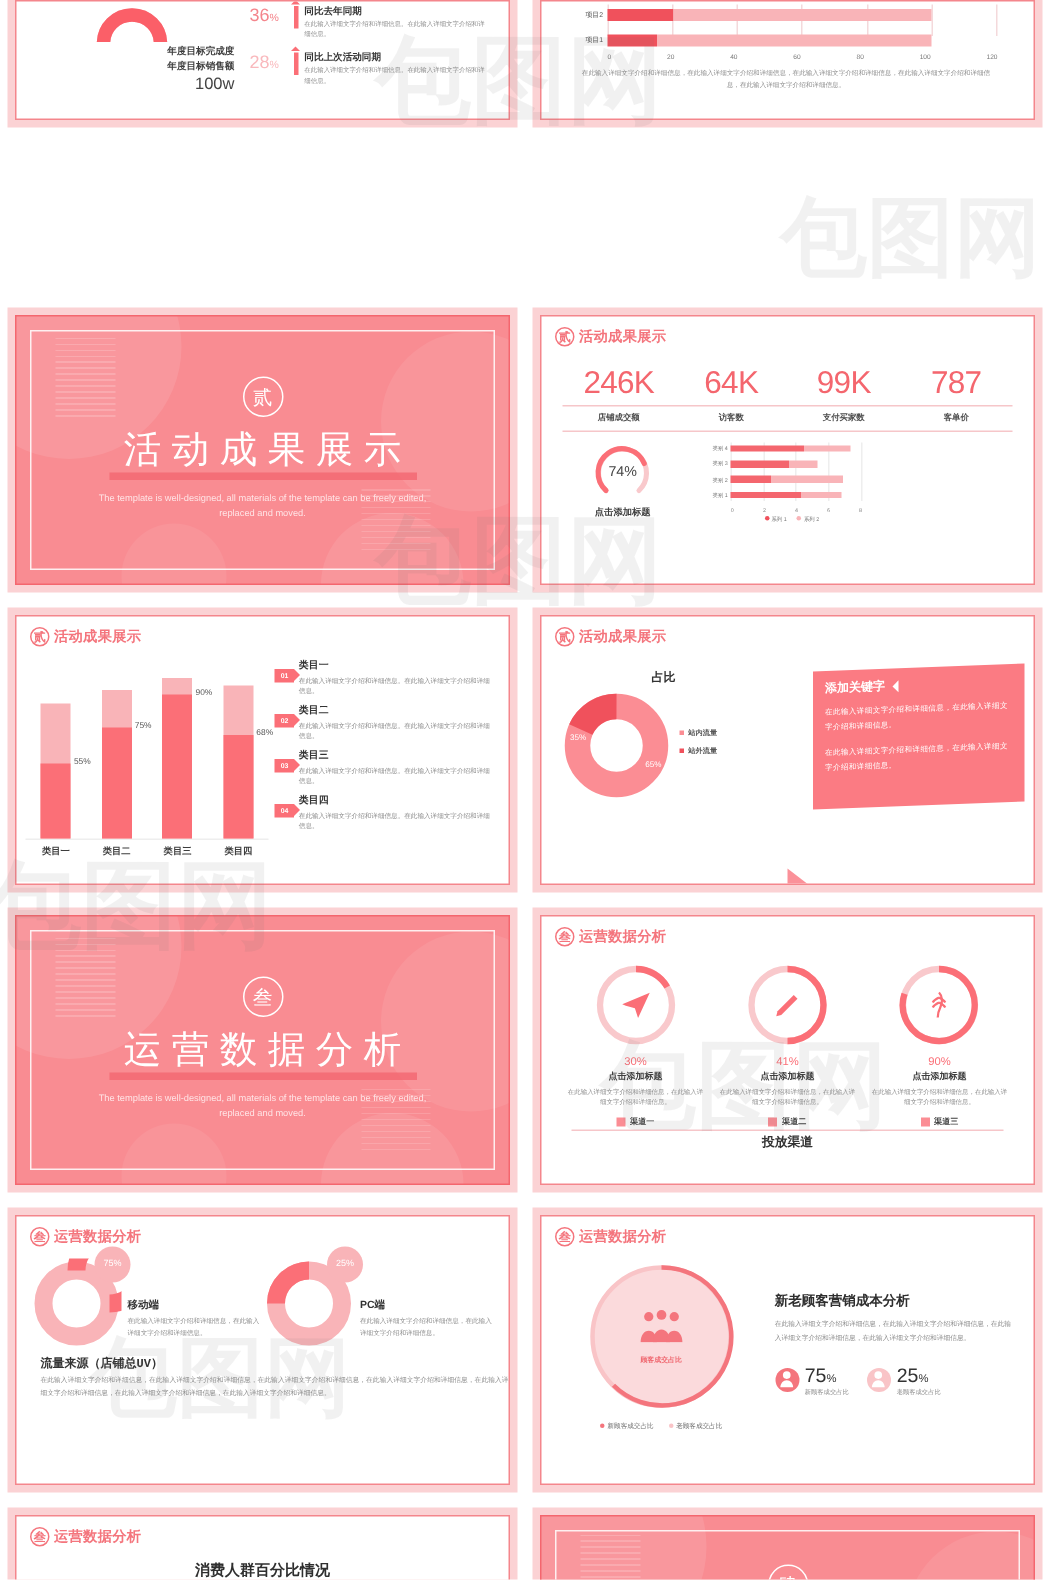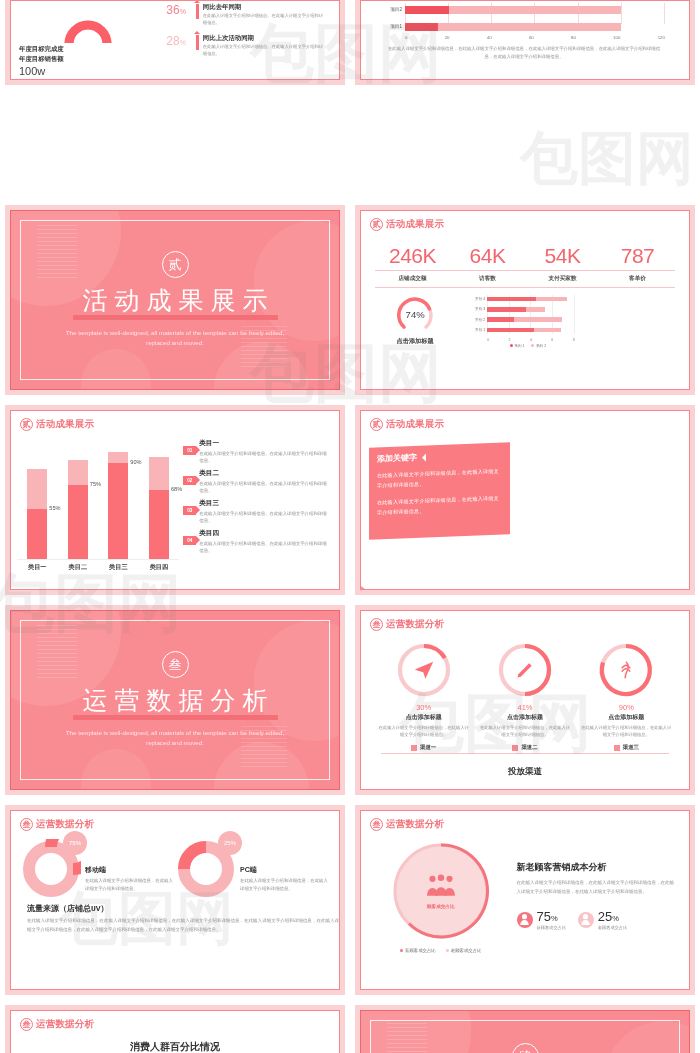--- a/index.html
+++ b/index.html
@@ -143,21 +143,21 @@
   
   .ch-wrap { display:flex; padding:10px 12px 0; }
   .ch { flex:1; text-align:center; padding:0 4px;}
   .ring { width:58px; height:58px; margin:0 auto; position:relative; }
   .ring .glyph { position:absolute; inset:0; display:flex; align-items:center; justify-content:center; color:#fb6f77; }
   .ch .pc { font-size:7.5px; color:#fb6f77; margin-top:4px; }
   .ch .tt { font-size:6px; font-weight:bold; color:#3d3d3d; margin-top:1px;}
   .ch .dd { font-size:4.3px; color:#8d8d8d; line-height:1.7; margin-top:1.5px;}
   .ch .lg { display:flex; gap:3px; align-items:center; justify-content:center; font-size:5.4px; font-weight:bold; color:#3d3d3d; margin-top:6px;}
   .ch .lg i { width:6px; height:6px; background:#fb8d94; display:inline-block;}
-  .ch-foot { margin:2px 20px 0; border-top:1px solid #f6c6c9; text-align:center; padding-top:12px;
+  .ch-foot { margin:2px 20px 0; border-top:1px solid #f6c6c9; text-align:center; padding-top:2px;
              font-size:8.5px; font-weight:bold; color:#333;}
 
   
   .ts-wrap { display:flex; padding:8px 8px 0 10px; }
   .ts-half { flex:1; display:flex; align-items:flex-start; gap:4px; position:relative;}
   .ts-donut { width:60px; height:60px; position:relative; flex:none;}
   .ts-bub { position:absolute; right:-6px; top:-8px; width:24px; height:24px; border-radius:50%;
             display:flex; align-items:center; justify-content:center; font-size:6px; color:#fff;}
   .ts-txt { padding-top:26px; }
   .ts-txt .t { font-size:7px; font-weight:bold; color:#333; margin-bottom:2px;}
@@ -195,21 +195,21 @@
 </head>
 <body>
 
 <div id="sheet">
 
   <div class="clip-top">
     <div class="slide">
       <div class="frame">
           <div class="frame-inner">
         <div style="display:flex;height:100%;padding:0 8px;">
-          <div style="width:44%;text-align:left;padding-top:18px;">
+          <div style="width:44%;text-align:right;padding-top:3px;">
             <div style="width:50px;height:24px;margin:0 auto;overflow:hidden;">
               <svg width="50" height="50" viewBox="0 0 50 50">
                 <circle cx="25" cy="25" r="19" fill="none" stroke="#f9b4b8" stroke-width="9"></circle>
                 <path d="M25 6 a19 19 0 0 1 0 38 a19 19 0 0 1 0 -38" fill="none" stroke="#fb5f68" stroke-width="9"></path>
                 <circle cx="25" cy="25" r="11" fill="#fff"></circle>
               </svg>
             </div>
             <div style="font-size:6.4px;font-weight:bold;color:#3d3d3d;margin-top:2px;">年度目标完成度</div>
             <div style="font-size:6.4px;font-weight:bold;color:#3d3d3d;margin-top:1px;">年度目标销售额</div>
             <div style="font-size:11px;color:#444;margin-top:1px;">100w</div>
@@ -321,21 +321,21 @@
         </div>
         <div class="kpi-div" style="border:0;"></div>
         <div class="kpi-row">
           <div class="kpi">
             <div class="kpi-val">246K</div>
           </div>
           <div class="kpi">
             <div class="kpi-val">64K</div>
           </div>
           <div class="kpi">
-            <div class="kpi-val">54K</div>
+            <div class="kpi-val">99K</div>
           </div>
           <div class="kpi">
             <div class="kpi-val">787</div>
           </div>
         </div>
         <div class="kpi-div"></div>
         <div class="kpi-row" style="margin-top:0;">
           <div class="kpi">
                 <div class="kpi-name">店铺成交额</div>
               </div>
@@ -502,20 +502,43 @@
 
   <div>
     <div class="slide">
       <div class="frame">
           <div class="frame-inner">
         <div class="hdr">
           <div class="hdr-num">贰</div>
           <div class="hdr-title">活动成果展示</div>
         </div>
         <div class="dn-wrap">
+          <div class="dn-left">
+            <div class="dn-cap">占比</div>
+            <div class="dn-row">
+              <div style="position:relative;width:72px;height:72px;">
+                <svg width="72" height="72" viewBox="0 0 72 72">
+                  <circle cx="36" cy="36" r="26" fill="none" stroke="#fb8d94" stroke-width="17"></circle>
+                  <path d="M36 10 A26 26 0 0 0 12.2 25.3" fill="none" stroke="#f0515c" stroke-width="17"></path>
+                </svg>
+                <div style="position:absolute;left:5px;top:28px;font-size:5.4px;color:#fff;">35%</div>
+                <div style="position:absolute;right:6px;bottom:20px;font-size:5.4px;color:#fff;">65%</div>
+              </div>
+              <div class="dn-legend">
+                <div>
+                      <i style="background:#fb8d94"></i>
+                      <span>站内流量</span>
+                    </div>
+                <div>
+                      <i style="background:#f0515c"></i>
+                      <span>站外流量</span>
+                    </div>
+              </div>
+            </div>
+          </div>
           <div class="kw-card">
             <div class="kw-box">
               <div class="kw-title">
                     <span>添加关键字</span>
                     <i class="ar"></i>
                   </div>
               <div class="kw-p">在此输入详细文字介绍和详细信息，在此输入详细文字介绍和详细信息。</div>
               <div class="kw-p">在此输入详细文字介绍和详细信息，在此输入详细文字介绍和详细信息。</div>
             </div>
             <div class="kw-tail"></div>

